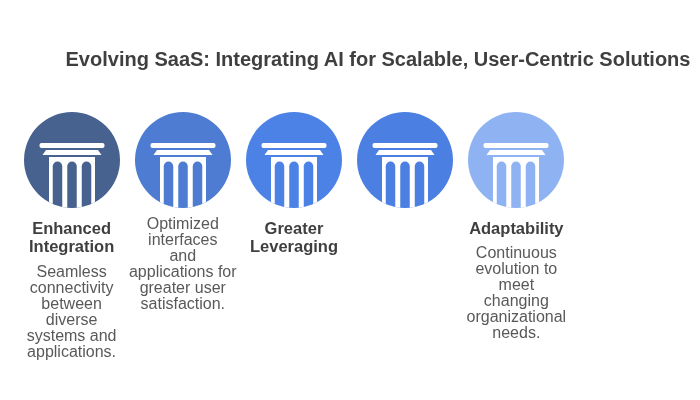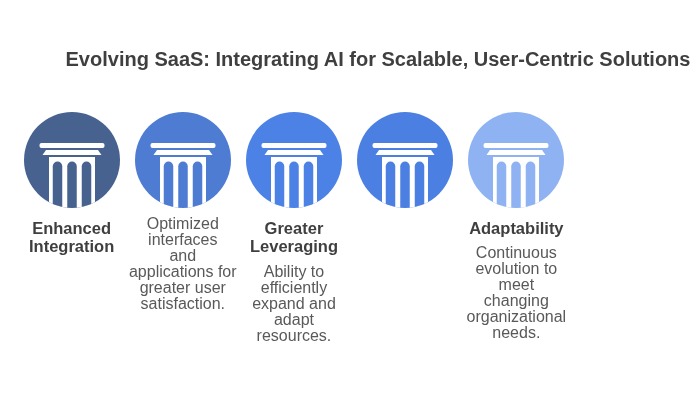--- a/index.html
+++ b/index.html
@@ -48,20 +48,24 @@
         </g>
         <g fill="#47628f">
           <path d="M 28.75 96 L 28.75 54.25 A 4.75 4.75 0 0 1 38.25 54.25 L 38.25 96 Z"></path>
           <path d="M 43.25 96 L 43.25 54.25 A 4.75 4.75 0 0 1 52.75 54.25 L 52.75 96 Z"></path>
           <path d="M 57.75 96 L 57.75 54.25 A 4.75 4.75 0 0 1 67.25 54.25 L 67.25 96 Z"></path>
         </g>
       </g>
     </svg>
     <div class="heading">Enhanced
 Integration</div>
+    <div class="desc">Seamless
+connectivity between
+diverse systems and
+applications.</div>
   </div>
 
   <div class="col">
     <svg class="bubble" viewBox="0 0 96 96">
       <clipPath id="clip1">
           <circle cx="48" cy="48" r="48"></circle>
         </clipPath>
       <circle cx="48" cy="48" r="48" fill="#4e7cd2"></circle>
       <g clip-path="url(#clip1)">
         <g class="cut">
@@ -96,23 +100,20 @@
         </g>
         <g fill="#4c82e6">
           <path d="M 28.75 96 L 28.75 54.25 A 4.75 4.75 0 0 1 38.25 54.25 L 38.25 96 Z"></path>
           <path d="M 43.25 96 L 43.25 54.25 A 4.75 4.75 0 0 1 52.75 54.25 L 52.75 96 Z"></path>
           <path d="M 57.75 96 L 57.75 54.25 A 4.75 4.75 0 0 1 67.25 54.25 L 67.25 96 Z"></path>
         </g>
       </g>
     </svg>
     <div class="heading">Greater
 Leveraging</div>
-    <div class="desc">Ability to efficiently
-expand and adapt
-resources.</div>
   </div>
 
   <div class="col">
     <svg class="bubble" viewBox="0 0 96 96">
       <clipPath id="clip3">
           <circle cx="48" cy="48" r="48"></circle>
         </clipPath>
       <circle cx="48" cy="48" r="48" fill="#4b80e2"></circle>
       <g clip-path="url(#clip3)">
         <g class="cut">

